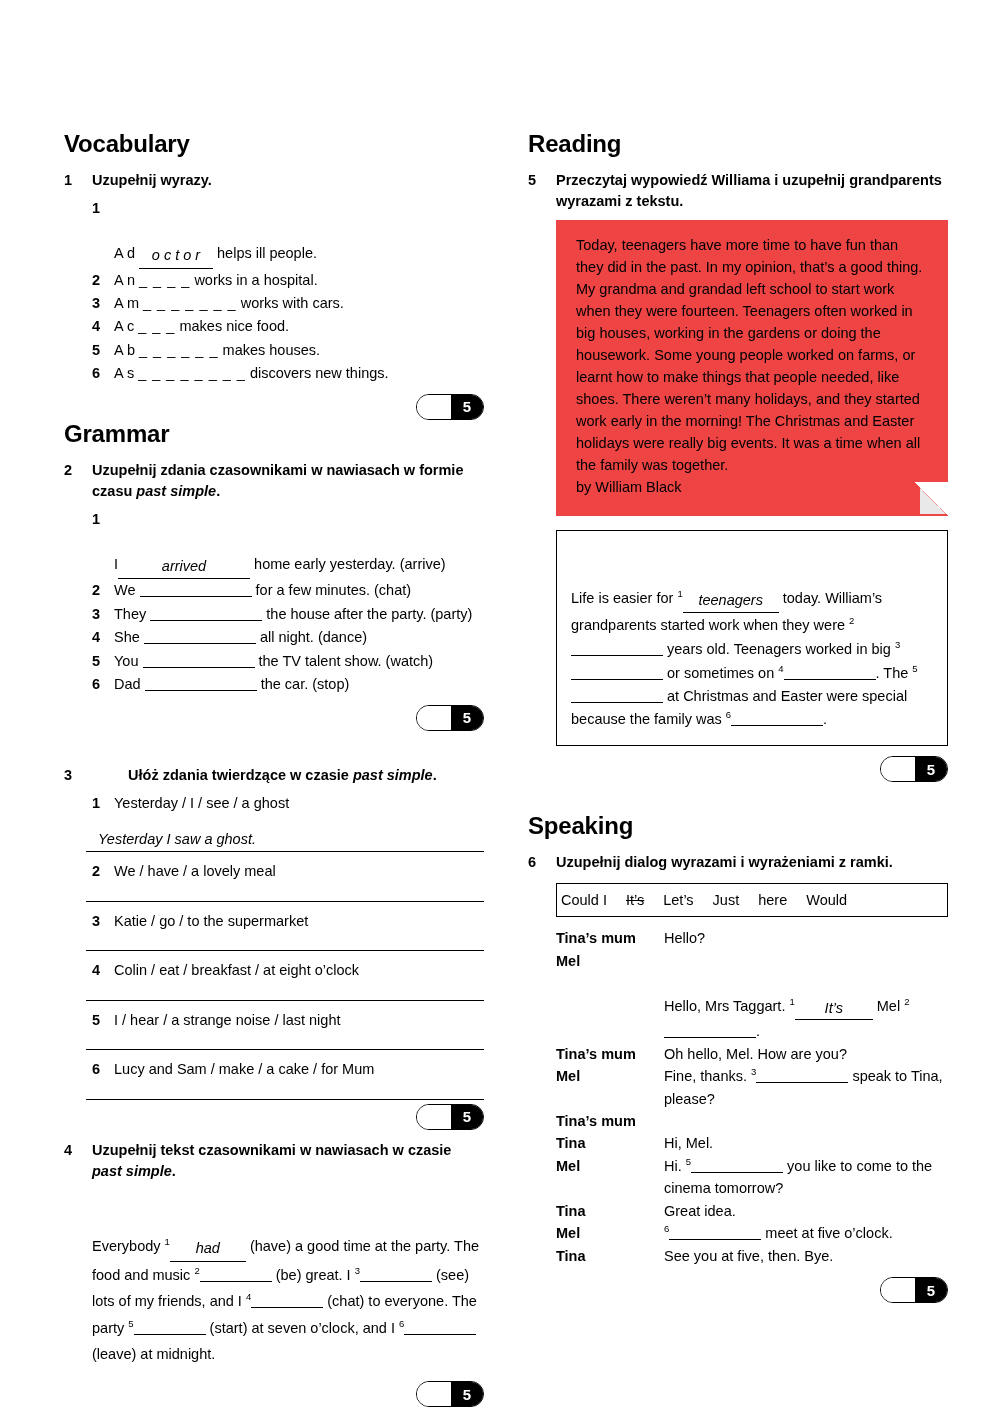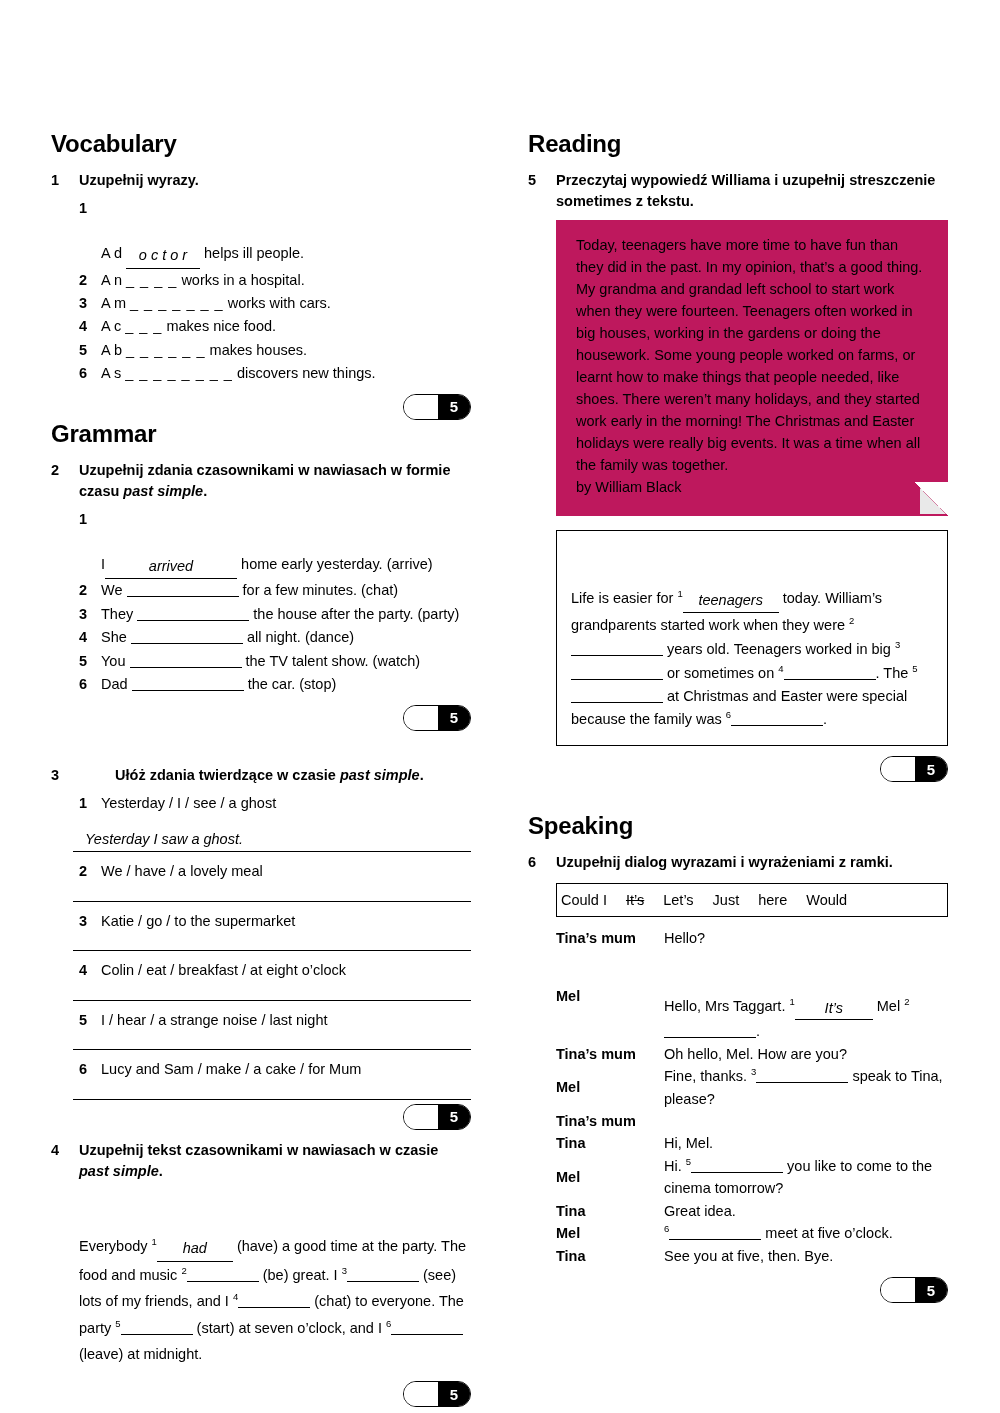--- a/index.html
+++ b/index.html
@@ -19,21 +19,21 @@
     position: absolute;
     left: 0; top: 0;
     width: 1000px;
     height: 1413px;
   }
   .col {
     position: absolute;
     top: 130px;
     width: 420px;
   }
-  .col-left  { left: 51px; }
+  .col-left  { left: 64px; }
   .col-right { left: 528px; }
 
   h2.section {
     font-size: 24px;
     font-weight: bold;
     margin: 0 0 12px 0;
     letter-spacing: -0.2px;
   }
   .sec-gap { margin-top: 26px; }
 
@@ -146,21 +146,21 @@
   }
   .score-row {
     display: flex;
     justify-content: flex-end;
     margin-top: 8px;
   }
 
   
   .grey-box {
     position: relative;
-    background: #be185d;
+    background: #ef4444;
     padding: 14px 20px 18px 20px;
     font-size: 14.5px;
     line-height: 1.52;
     margin-top: 8px;
   }
   .grey-box p { margin: 0; }
   .fold {
     position: absolute;
     right: 0;
     bottom: 0;
@@ -196,21 +196,21 @@
     gap: 19px;
   }
   .wordbank .struck { text-decoration: line-through; }
 
   
   .dialog {
     margin-left: 28px;
     font-size: 14.5px;
     line-height: 1.55;
   }
-  .dialog-row { display: flex; align-items: center; }
+  .dialog-row { display: flex; align-items: flex-start; }
   .dialog-spk {
     font-weight: bold;
     width: 108px;
     flex: 0 0 108px;
   }
   .dialog-txt { flex: 1; }
 </style>
 </head>
 <body>
 
@@ -370,21 +370,21 @@
     </div>
 
   </div>
 
   <div class="col col-right">
 
     <h2 class="section">Reading</h2>
 
     <div class="ex">
       <span class="ex-num">5</span>
-      <span class="ex-text">Przeczytaj wypowiedź Williama i uzupełnij streszczenie sometimes z tekstu.</span>
+      <span class="ex-text">Przeczytaj wypowiedź Williama i uzupełnij grandparents wyrazami z tekstu.</span>
     </div>
 
     <div class="grey-box" style="margin-left:28px">
       <p>Today, teenagers have more time to have fun than they did in the past. In my opinion, that’s a good thing. My grandma and grandad left school to start work when they were fourteen. Teenagers often worked in big houses, working in the gardens or doing the housework. Some young people worked on farms, or learnt how to make things that people needed, like shoes. There weren’t many holidays, and they started work early in the morning! The Christmas and Easter holidays were really big events. It was a time when all the family was together.</p>
       <p>by William Black</p>
       <div class="fold">
           <span class="fold-tri"></span>
         </div>
     </div>
 

